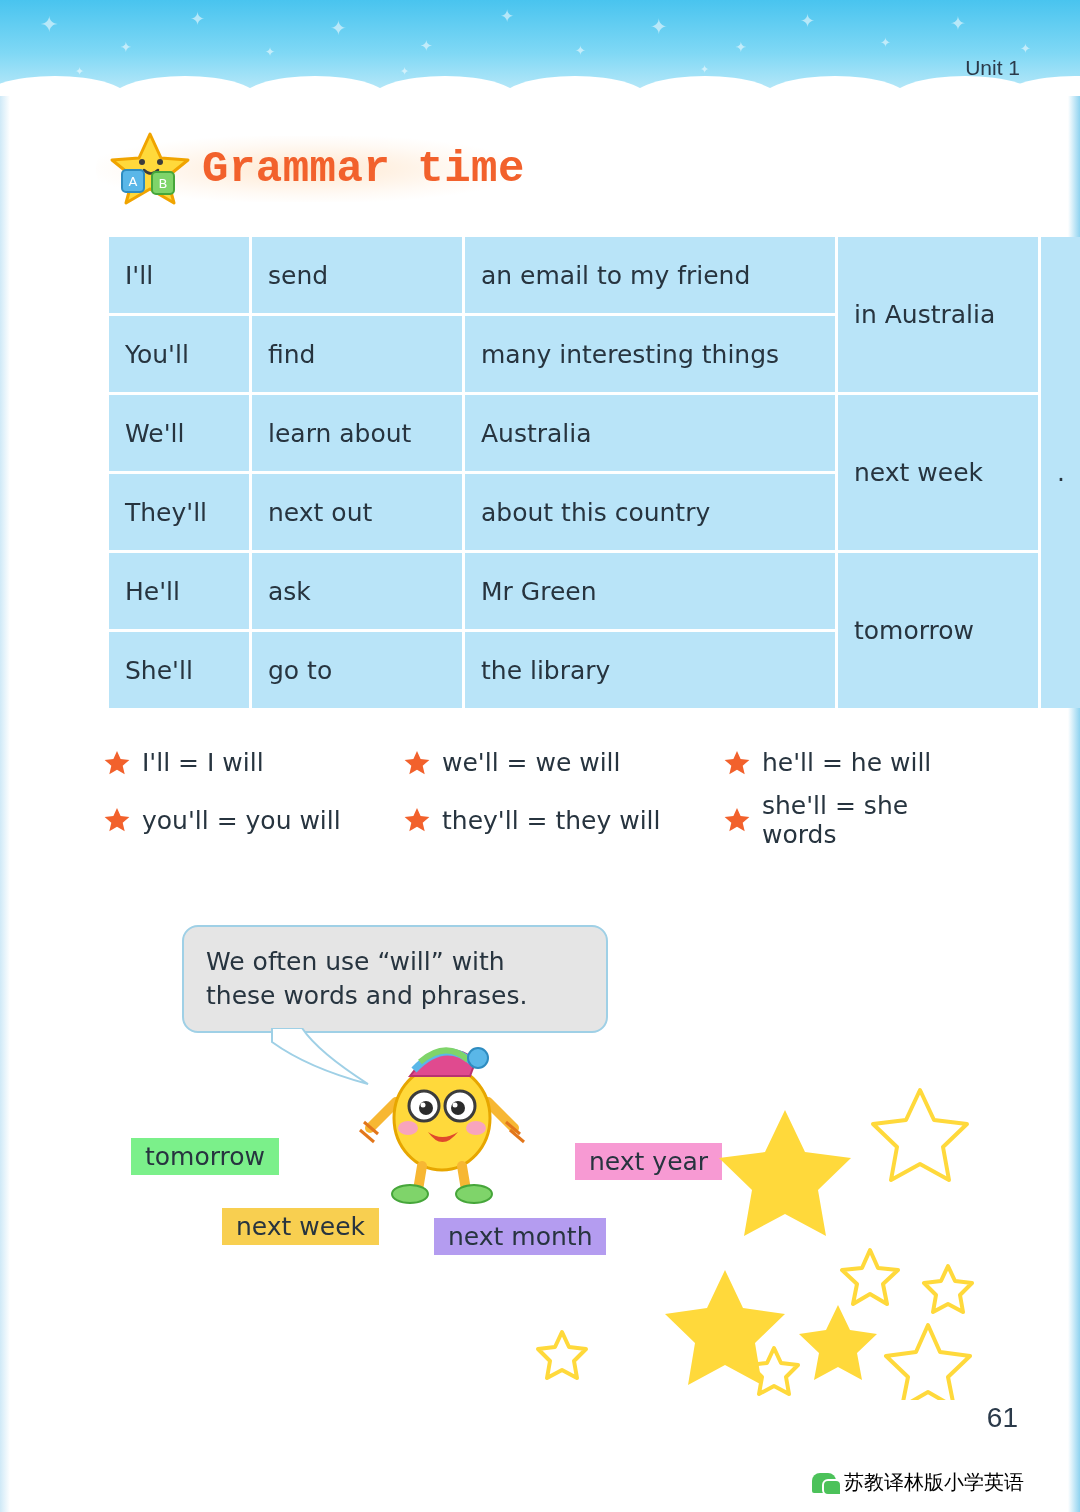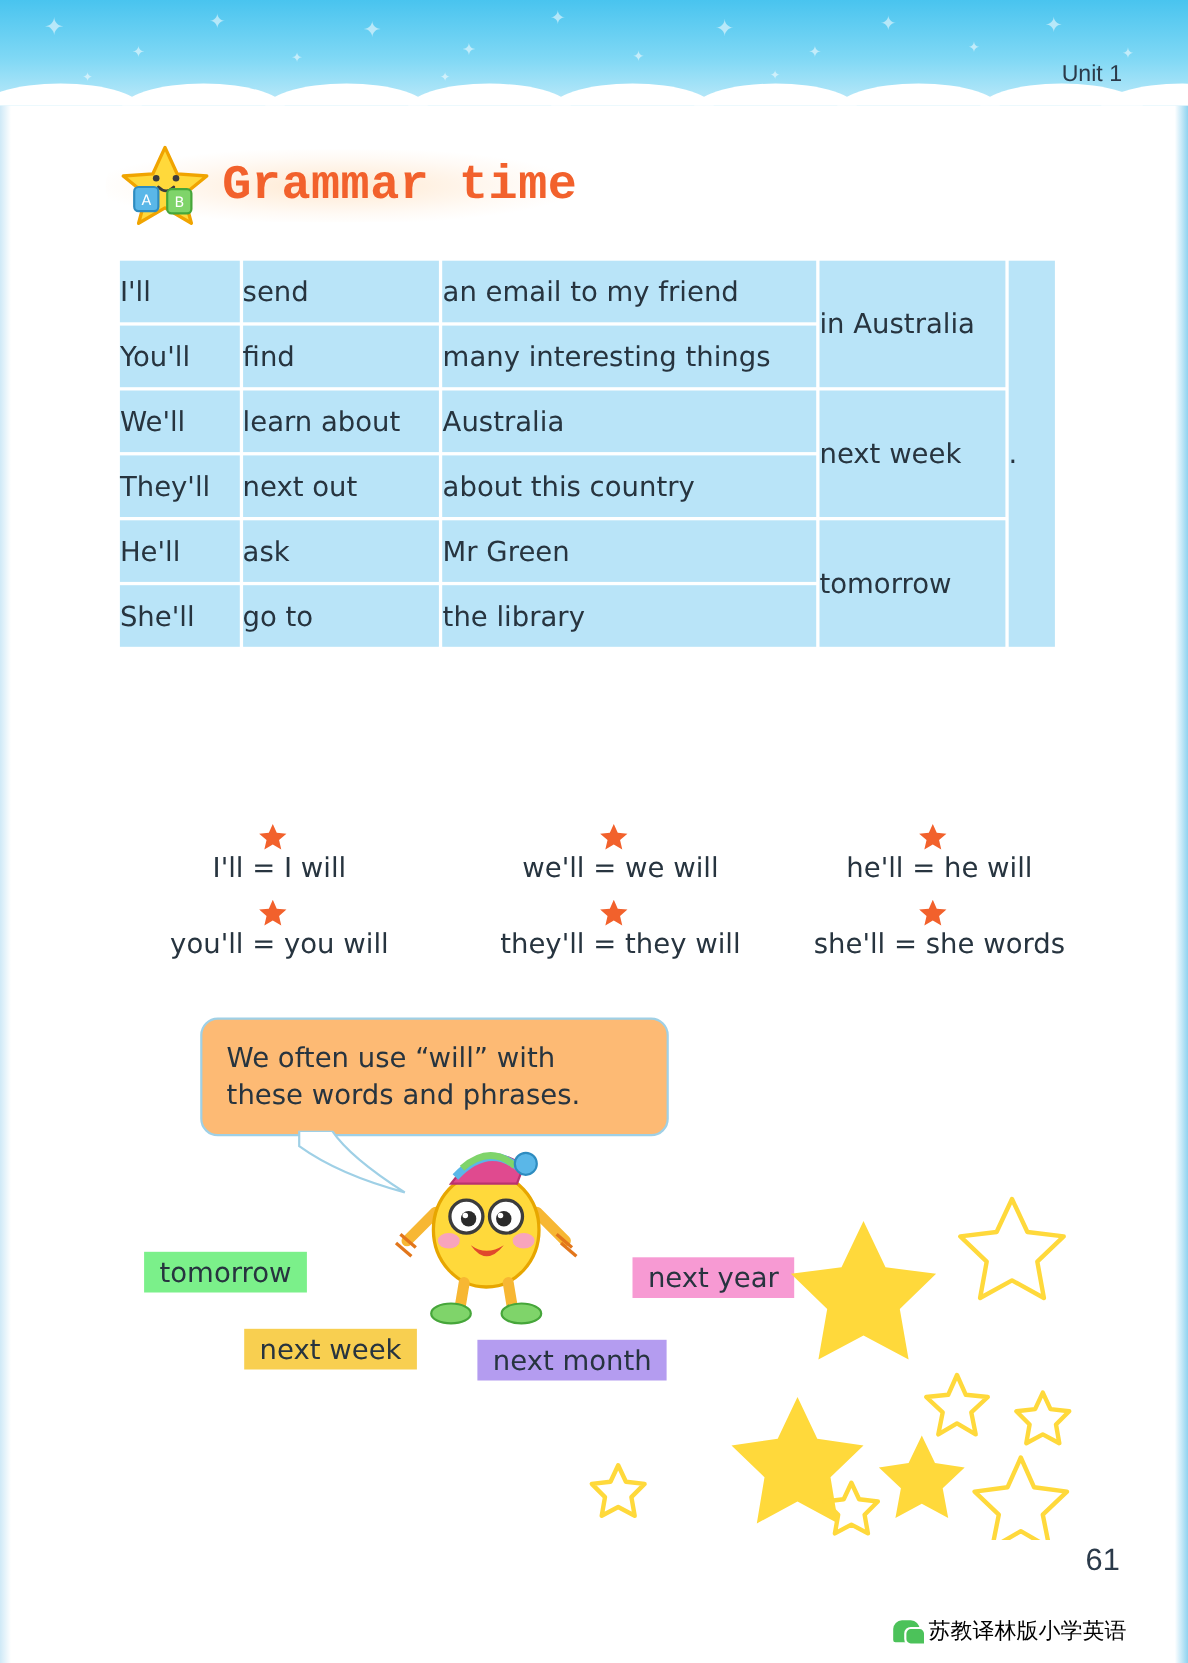--- a/index.html
+++ b/index.html
@@ -108,22 +108,22 @@
     top: 234px;
     width: 856px;
     border-collapse: separate;
     border-spacing: 3px;
     table-layout: fixed;
   }
   #grammar-table td {
     background: #b9e4f8;
     color: #27343f;
     font-size: 25px;
-    padding: 0 0;
-    height: 56px;
+    padding: 0 16px;
+    height: 76px;
     vertical-align: middle;
     font-family: "DejaVu Sans", sans-serif;
   }
   td.c1 { width: 108px; }
   td.c2 { width: 178px; }
   td.c3 { width: 338px; }
   td.c4 { width: 168px; }
   td.c5 { width: 42px; text-align: left; }
 
   
@@ -135,36 +135,35 @@
     display: grid;
     grid-template-columns: 300px 320px 260px;
     row-gap: 14px;
   }
   .contraction {
     display: flex;
     align-items: center;
     font-size: 25px;
     color: #27343f;
     font-family: "DejaVu Sans", sans-serif;
-    flex-direction: column;
   }
   .bullet-star {
     display: inline-block;
     width: 26px; height: 26px;
     margin-right: 12px;
     flex: 0 0 26px;
   }
 
   
   #speech-bubble {
     position: absolute;
     left: 182px;
     top: 925px;
     width: 378px;
-    background: #fdba74;
+    background: #e5e5e5;
     border: 2px solid #9fd0e6;
     border-radius: 16px;
     padding: 18px 22px;
     font-size: 25px;
     line-height: 1.35;
     color: #27343f;
     font-family: "DejaVu Sans", sans-serif;
   }
   #speech-tail {
     position: absolute;

